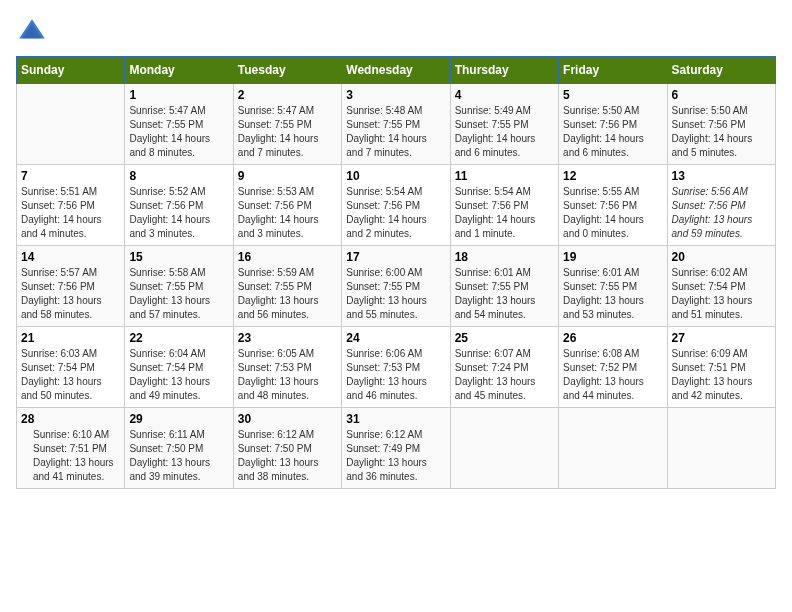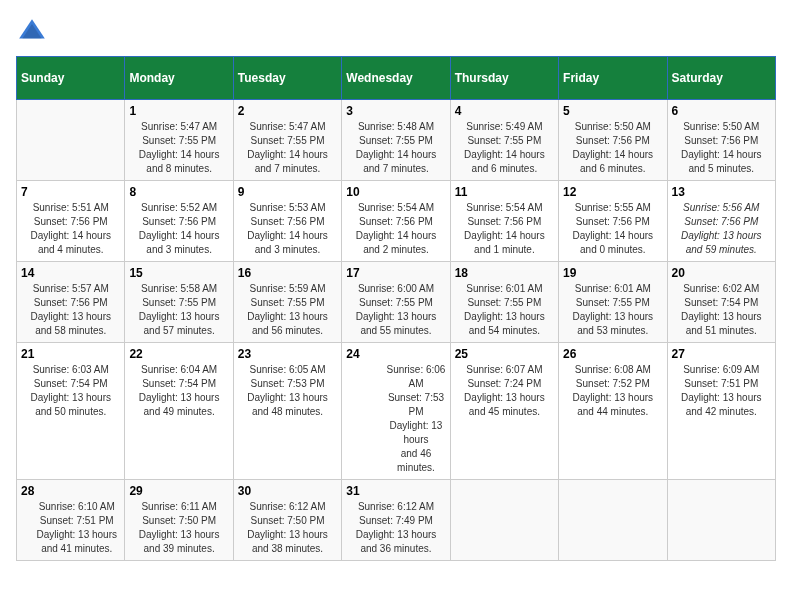--- a/index.html
+++ b/index.html
@@ -45,23 +45,23 @@
     .location {
       font-size: 14px;
       color: #555;
     }
     table {
       width: 100%;
       border-collapse: collapse;
       font-size: 11px;
     }
     thead tr th {
-      background-color: #15803d;
+      background-color: #4d7c0f;
       color: #fff;
-      padding: 14px 4px;
+      padding: 6px 4px;
       text-align: left;
       font-size: 12px;
       font-weight: bold;
       border: 1px solid #2d6bbf;
     }
     tbody tr td {
       border: 1px solid #ccc;
       vertical-align: top;
       padding: 4px;
       height: 80px;
@@ -76,21 +76,20 @@
     .day-num {
       font-weight: bold;
       font-size: 12px;
       display: block;
       margin-bottom: 2px;
     }
     .cell-text {
       font-size: 10px;
       color: #333;
       line-height: 1.4;
-      text-align: center;
     }
   </style>
 </head>
 <body>
 
 <div class="header">
   <div class="logo">
     <svg class="logo-icon" viewBox="0 0 40 40">
       <polygon points="20,4 36,28 4,28" fill="#3a7bd5"></polygon>
       <polygon points="20,10 32,28 8,28" fill="#1a3a6e" opacity="0.3"></polygon>
@@ -283,21 +282,21 @@
         </td>
         <td>
           <span class="day-num">23</span>
           <div class="cell-text" style="white-space: pre-line;">Sunrise: 6:05 AM
 Sunset: 7:53 PM
 Daylight: 13 hours
 and 48 minutes.</div>
         </td>
         <td>
           <span class="day-num">24</span>
-          <div class="cell-text" style="white-space: pre-line; margin-left: 40px;">Sunrise: 6:06 AM
+          <div class="cell-text" style="white-space: pre-line;">Sunrise: 6:06 AM
 Sunset: 7:53 PM
 Daylight: 13 hours
 and 46 minutes.</div>
         </td>
         <td>
           <span class="day-num">25</span>
           <div class="cell-text" style="white-space: pre-line;">Sunrise: 6:07 AM
 Sunset: 7:24 PM
 Daylight: 13 hours
 and 45 minutes.</div>

